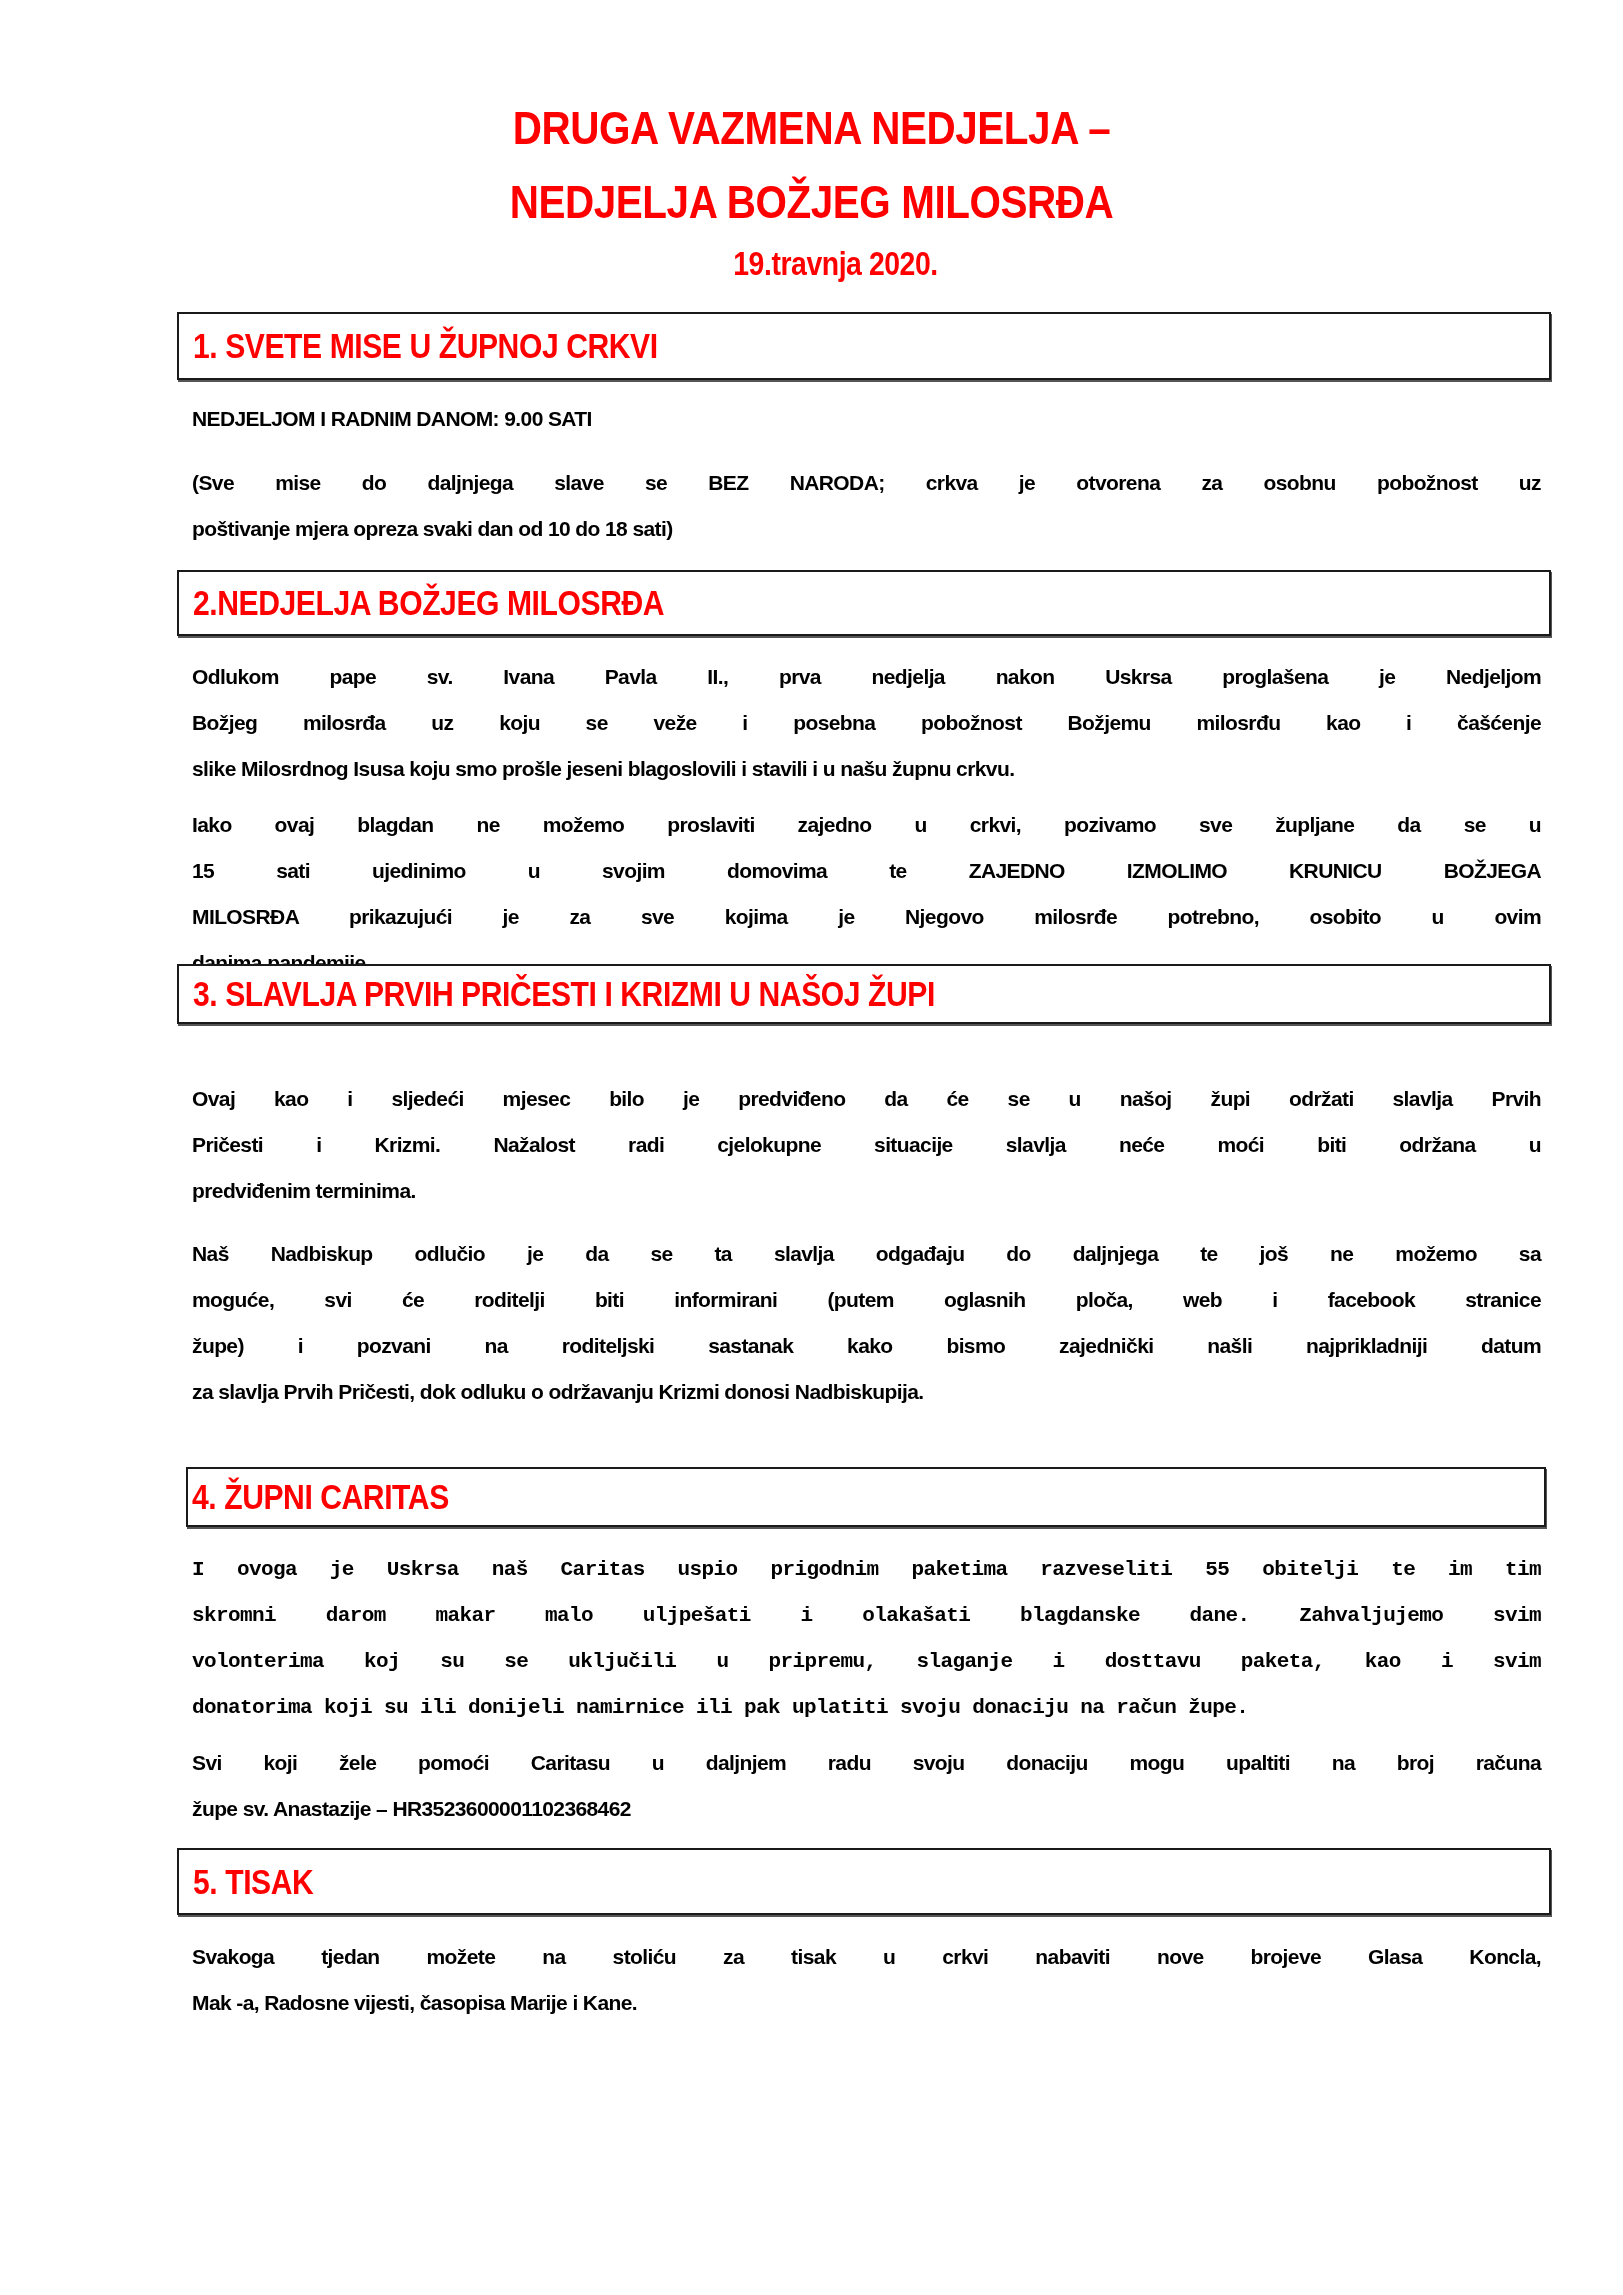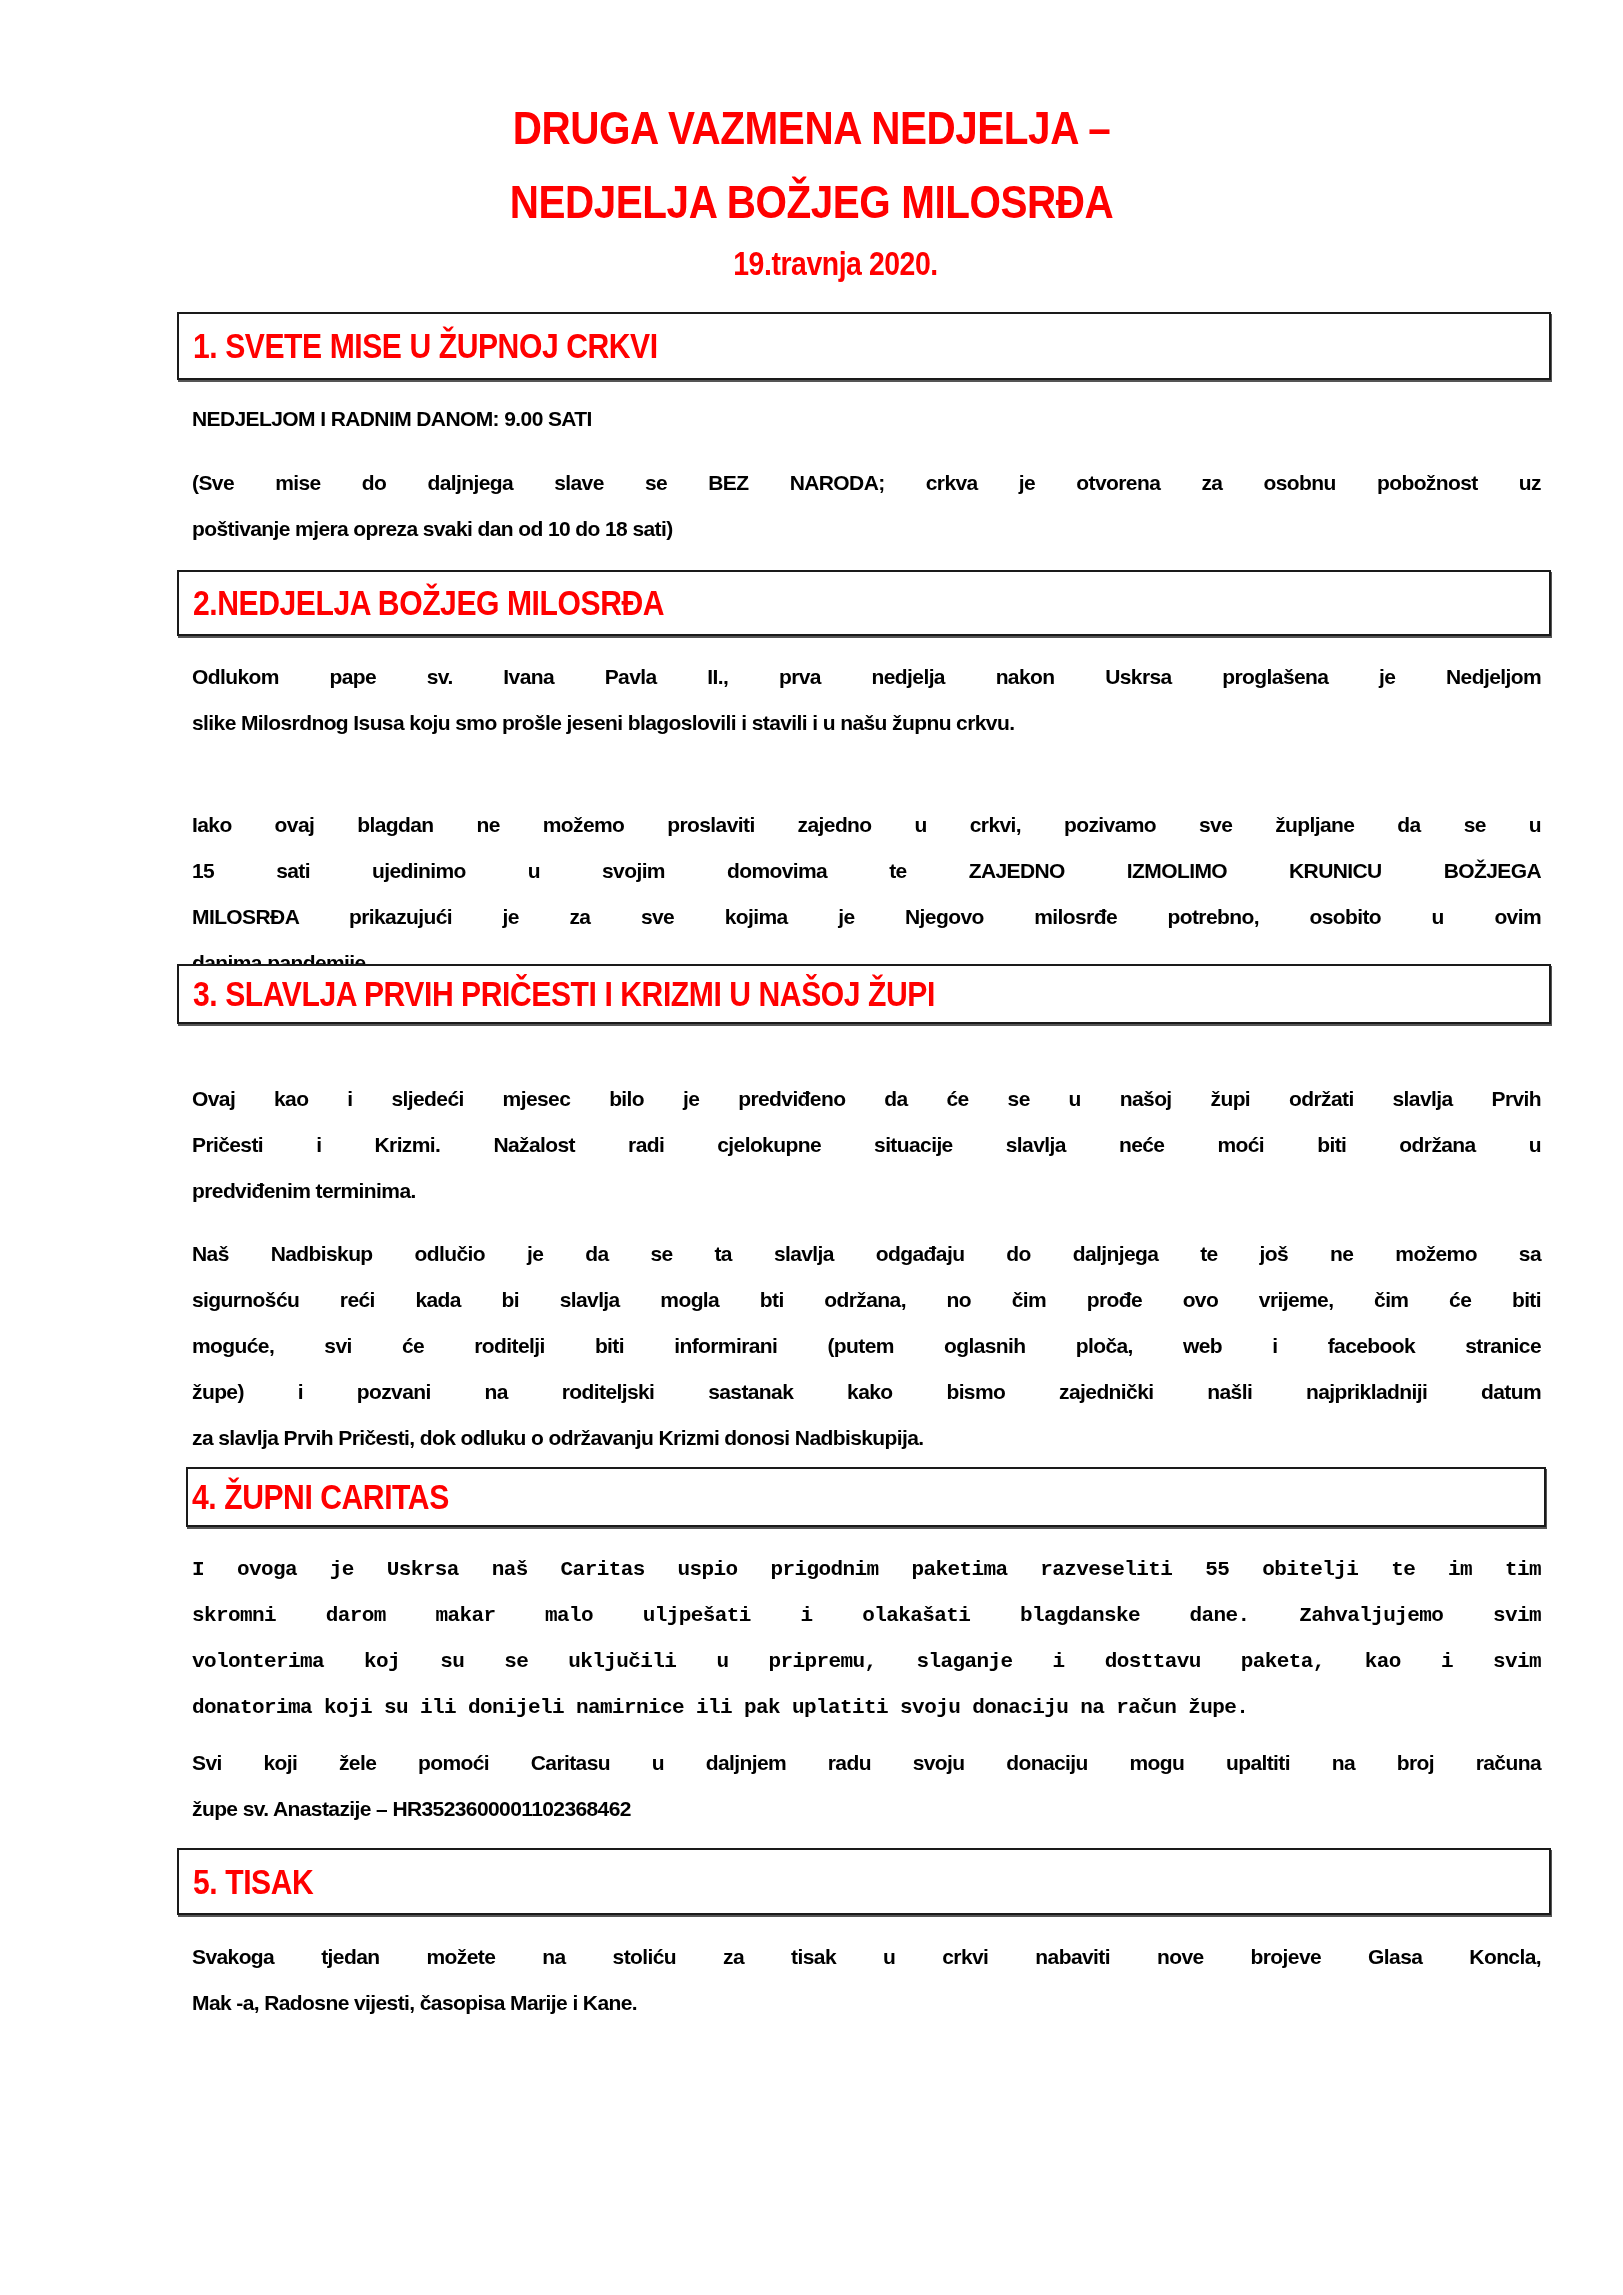--- a/index.html
+++ b/index.html
@@ -31,40 +31,40 @@
 <div class="para" style="top:460px;">
   <span class="jl">(Sve mise do daljnjega slave se BEZ NARODA; crkva je otvorena za osobnu pobožnost uz</span>
   <span>poštivanje mjera opreza svaki dan od 10 do 18 sati)</span>
 </div>
 
 <div class="box" style="left:177px; top:570px; width:1374px; height:66px;">
   <div class="box-title">2.NEDJELJA BOŽJEG MILOSRĐA</div>
 </div>
 <div class="para" style="top:654px;">
   <span class="jl">Odlukom pape sv. Ivana Pavla II., prva nedjelja nakon Uskrsa proglašena je Nedjeljom</span>
+  <span class="jl">Božjeg milosrđa uz koju se veže i posebna pobožnost Božjemu milosrđu kao i čašćenje</span>
   <span>slike Milosrdnog Isusa koju smo prošle jeseni blagoslovili i stavili i u našu župnu crkvu.</span>
 </div>
 <div class="para" style="top:802px;">
   <span class="jl">Iako ovaj blagdan ne možemo proslaviti zajedno u crkvi, pozivamo sve župljane da se u</span>
   <span class="jl">15 sati ujedinimo u svojim domovima te ZAJEDNO IZMOLIMO KRUNICU BOŽJEGA</span>
   <span class="jl">MILOSRĐA prikazujući je za sve kojima je Njegovo milosrđe potrebno, osobito u ovim</span>
   <span>danima pandemije.</span>
 </div>
 
 <div class="box" style="left:177px; top:964px; width:1374px; height:60px;">
   <div class="box-title">3. SLAVLJA  PRVIH PRIČESTI I KRIZMI U NAŠOJ ŽUPI</div>
 </div>
 <div class="para" style="top:1076px;">
   <span class="jl">Ovaj kao i sljedeći mjesec bilo je predviđeno da će se u našoj župi održati slavlja Prvih</span>
   <span class="jl">Pričesti i Krizmi. Nažalost radi cjelokupne situacije slavlja neće moći biti održana u</span>
   <span>predviđenim terminima.</span>
 </div>
 <div class="para" style="top:1231px;">
   <span class="jl">Naš Nadbiskup odlučio je da se ta slavlja odgađaju do daljnjega te još ne možemo sa</span>
-  <span class="jl">sigurnošću reći kada bi slavlja mogla bti održana, no čim prođe ovo vrijeme, čim će biti</span>
   <span class="jl">moguće, svi će roditelji biti informirani (putem oglasnih ploča, web i facebook stranice</span>
   <span class="jl">župe) i pozvani na roditeljski sastanak kako bismo zajednički našli najprikladniji datum</span>
   <span>za slavlja Prvih Pričesti, dok odluku o održavanju Krizmi donosi Nadbiskupija.</span>
 </div>
 
 <div class="box" style="left:186px; top:1467px; width:1360px; height:60px;">
   <div class="box-title" style="left:3.9px;">4. ŽUPNI CARITAS</div>
 </div>
 <div class="para" style="top:1547px;font-family:Liberation Mono, monospace;">
   <span class="jl">I ovoga je Uskrsa naš Caritas uspio prigodnim paketima razveseliti 55 obitelji te im tim</span>

